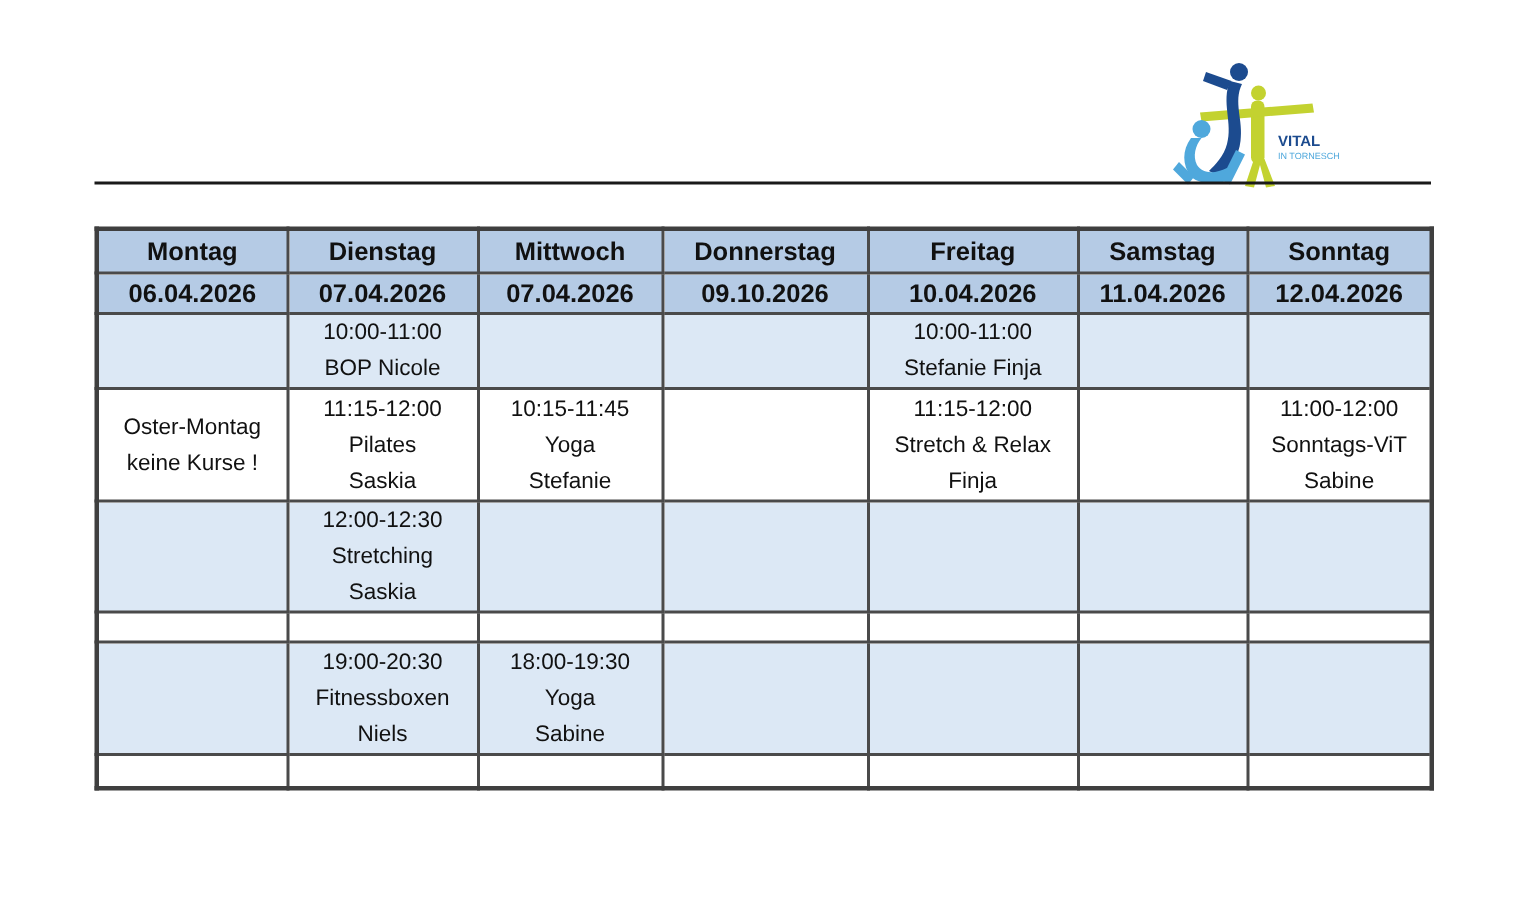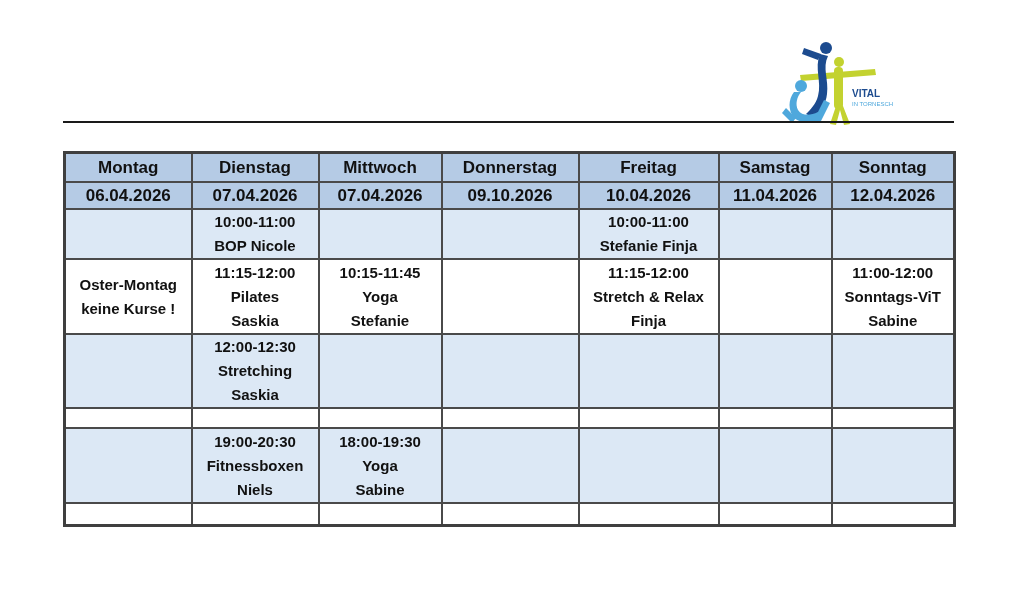--- a/index.html
+++ b/index.html
@@ -90,21 +90,21 @@
   tr.date-row td {
     height: 25px;
     background: #b5cbe5;
     font-size: 17px;
     font-weight: bold;
     color: #111;
     margin-top: 48px;
   }
   tr.body-row td {
     font-size: 15px;
-    font-weight: bold;
+    font-weight: normal;
     color: #111;
   }
   tr.body-row.bg-blue td { background: #dce8f5; }
   tr.body-row.bg-white td { background: #ffffff; }
   .cell-line {
     display: block;
     line-height: 24px;
     white-space: nowrap;
   }
 </style>

